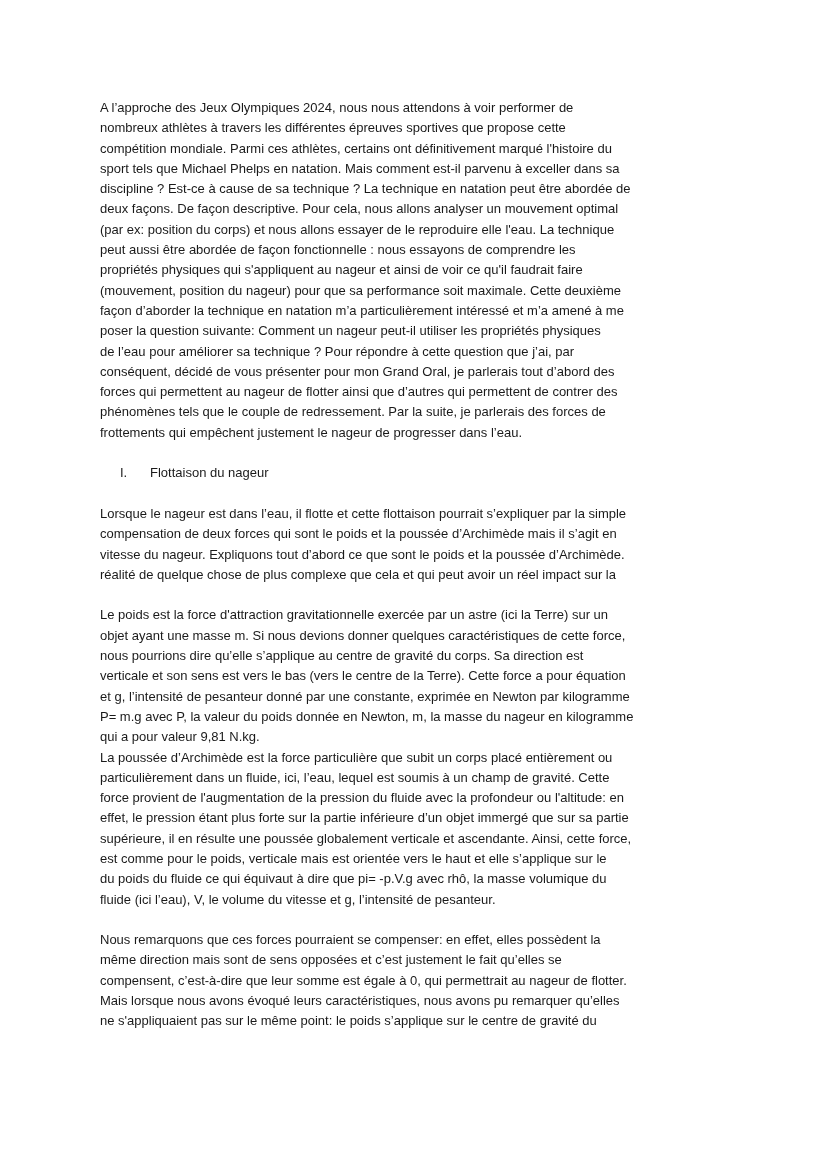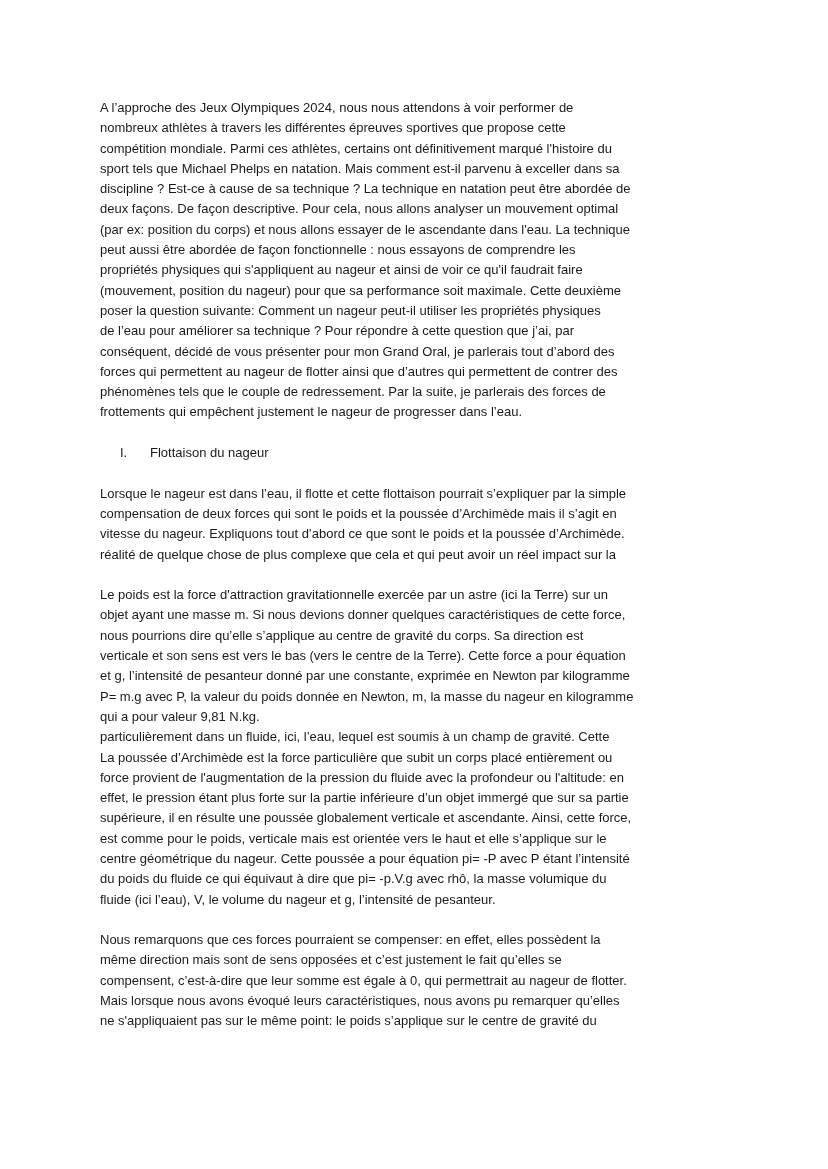--- a/index.html
+++ b/index.html
@@ -20,24 +20,25 @@
 
 <div class="page">
 
   <div>
     <span class="line">A l’approche des Jeux Olympiques 2024, nous nous attendons à voir performer de</span>
     <span class="line">nombreux athlètes à travers les différentes épreuves sportives que propose cette</span>
     <span class="line">compétition mondiale. Parmi ces athlètes, certains ont définitivement marqué l'histoire du</span>
     <span class="line">sport tels que Michael Phelps en natation. Mais comment est-il parvenu à exceller dans sa</span>
     <span class="line">discipline ? Est-ce à cause de sa technique ? La technique en natation peut être abordée de</span>
     <span class="line">deux façons. De façon descriptive. Pour cela, nous allons analyser un mouvement optimal</span>
-    <span class="line">(par ex: position du corps) et nous allons essayer de le ascendante dans l'eau. La technique</span>
+    <span class="line">(par ex: position du corps) et nous allons essayer de le reproduire elle l'eau. La technique</span>
     <span class="line">peut aussi être abordée de façon fonctionnelle : nous essayons de comprendre les</span>
     <span class="line">propriétés physiques qui s'appliquent au nageur et ainsi de voir ce qu'il faudrait faire</span>
     <span class="line">(mouvement, position du nageur) pour que sa performance soit maximale. Cette deuxième</span>
+    <span class="line">façon d’aborder la technique en natation m’a particulièrement intéressé et m’a amené à me</span>
     <span class="line"><span>poser la question suivante: </span><b>Comment un nageur peut-il utiliser les propriétés physiques</b></span>
     <span class="line"><b>de l’eau pour améliorer sa technique ?</b><span> Pour répondre à cette question que j’ai, par</span></span>
     <span class="line">conséquent, décidé de vous présenter pour mon Grand Oral, je parlerais tout d’abord des</span>
     <span class="line">forces qui permettent au nageur de flotter ainsi que d’autres qui permettent de contrer des</span>
     <span class="line">phénomènes tels que le couple de redressement. Par la suite, je parlerais des forces de</span>
     <span class="line">frottements qui empêchent justement le nageur de progresser dans l’eau.</span>
   </div>
 
   <div class="blank"></div>
 
@@ -58,29 +59,28 @@
   <div class="blank"></div>
 
   <div>
     <span class="line">Le poids est la force d'attraction gravitationnelle exercée par un astre (ici la Terre) sur un</span>
     <span class="line">objet ayant une masse m. Si nous devions donner quelques caractéristiques de cette force,</span>
     <span class="line">nous pourrions dire qu’elle s’applique au centre de gravité du corps. Sa direction est</span>
     <span class="line">verticale et son sens est vers le bas (vers le centre de la Terre). Cette force a pour équation</span>
     <span class="line">et g, l’intensité de pesanteur donné par une constante, exprimée en Newton par kilogramme</span>
     <span class="line">P= m.g avec P, la valeur du poids donnée en Newton, m, la masse du nageur en kilogramme</span>
     <span class="line">qui a pour valeur 9,81 N.kg.</span>
+    <span class="line">La poussée d’Archimède est la force particulière que subit un corps placé entièrement ou</span>
     <span class="line">particulièrement dans un fluide, ici, l’eau, lequel est soumis à un champ de gravité. Cette</span>
-    <span class="line">La poussée d’Archimède est la force particulière que subit un corps placé entièrement ou</span>
     <span class="line">force provient de l'augmentation de la pression du fluide avec la profondeur ou l'altitude: en</span>
     <span class="line">effet, le pression étant plus forte sur la partie inférieure d’un objet immergé que sur sa partie</span>
     <span class="line">supérieure, il en résulte une poussée globalement verticale et ascendante. Ainsi, cette force,</span>
     <span class="line">est comme pour le poids, verticale mais est orientée vers le haut et elle s’applique sur le</span>
-    <span class="line">centre géométrique du nageur. Cette poussée a pour équation pi= -P avec P étant l’intensité</span>
     <span class="line">du poids du fluide ce qui équivaut à dire que pi= -p.V.g avec rhô, la masse volumique du</span>
-    <span class="line">fluide (ici l’eau), V, le volume du nageur et g, l’intensité de pesanteur.</span>
+    <span class="line">fluide (ici l’eau), V, le volume du vitesse et g, l’intensité de pesanteur.</span>
   </div>
 
   <div class="blank"></div>
 
   <div>
     <span class="line">Nous remarquons que ces forces pourraient se compenser: en effet, elles possèdent la</span>
     <span class="line">même direction mais sont de sens opposées et c’est justement le fait qu’elles se</span>
     <span class="line">compensent, c’est-à-dire que leur somme est égale à 0, qui permettrait au nageur de flotter.</span>
     <span class="line">Mais lorsque nous avons évoqué leurs caractéristiques, nous avons pu remarquer qu’elles</span>
     <span class="line">ne s'appliquaient pas sur le même point: le poids s’applique sur le centre de gravité du</span>

